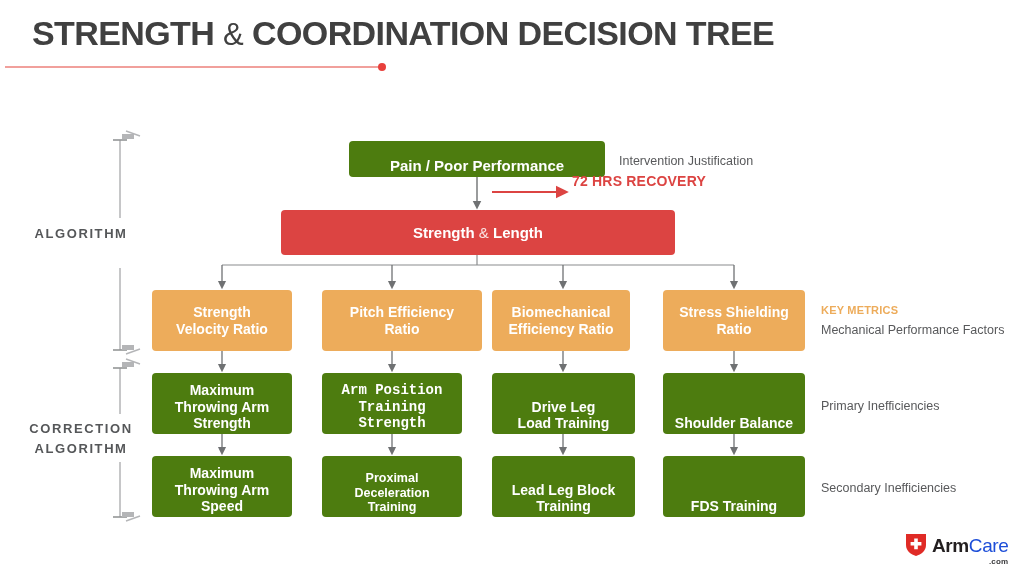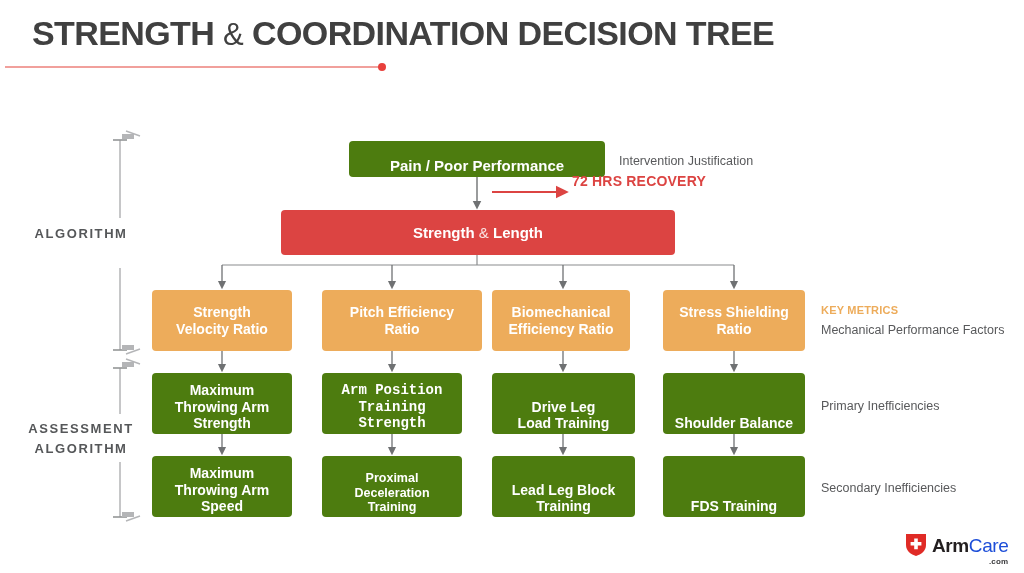--- a/index.html
+++ b/index.html
@@ -188,21 +188,21 @@
       <path d="M113,517 L127,517" stroke="#6f7173" stroke-width="1.6"></path>
       <path d="M122,512 L134,512 L134,517 L122,517 Z" fill="#9b9da0"></path>
       <path d="M126,521 L140,516" stroke="#9b9da0" stroke-width="1.4"></path>
     </g>
   </svg>
 
   <div class="group-label" id="grp-assessment">
     <div>ALGORITHM</div>
   </div>
   <div class="group-label" id="grp-correction">
-    <div>ASSESSMENT</div>
+    <div>CORRECTION</div>
     <div>ALGORITHM</div>
   </div>
 
   <div class="box blue" id="node-root">
     <span>Pain / Poor Performance</span>
   </div>
 
   <div class="box red" id="node-sl">
     <span>Strength</span>&nbsp;<span class="amp">&amp;</span>&nbsp;<span>Length</span>
   </div>

